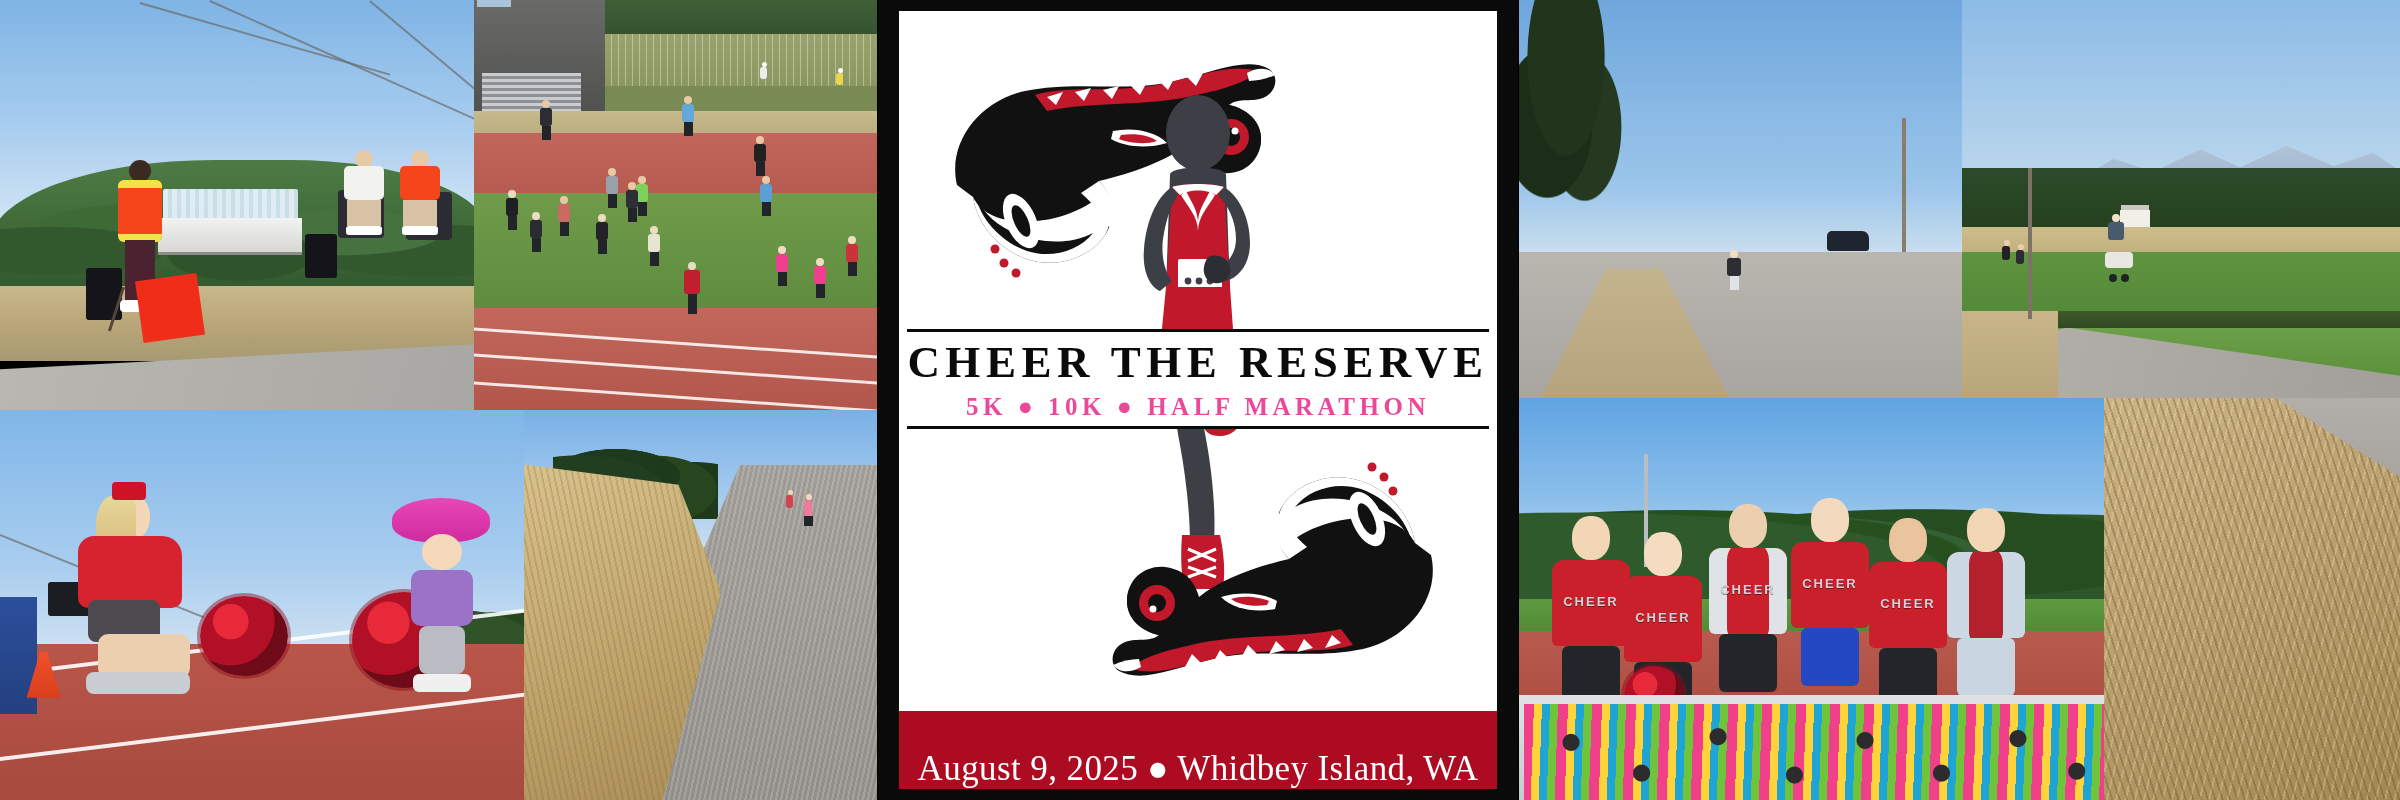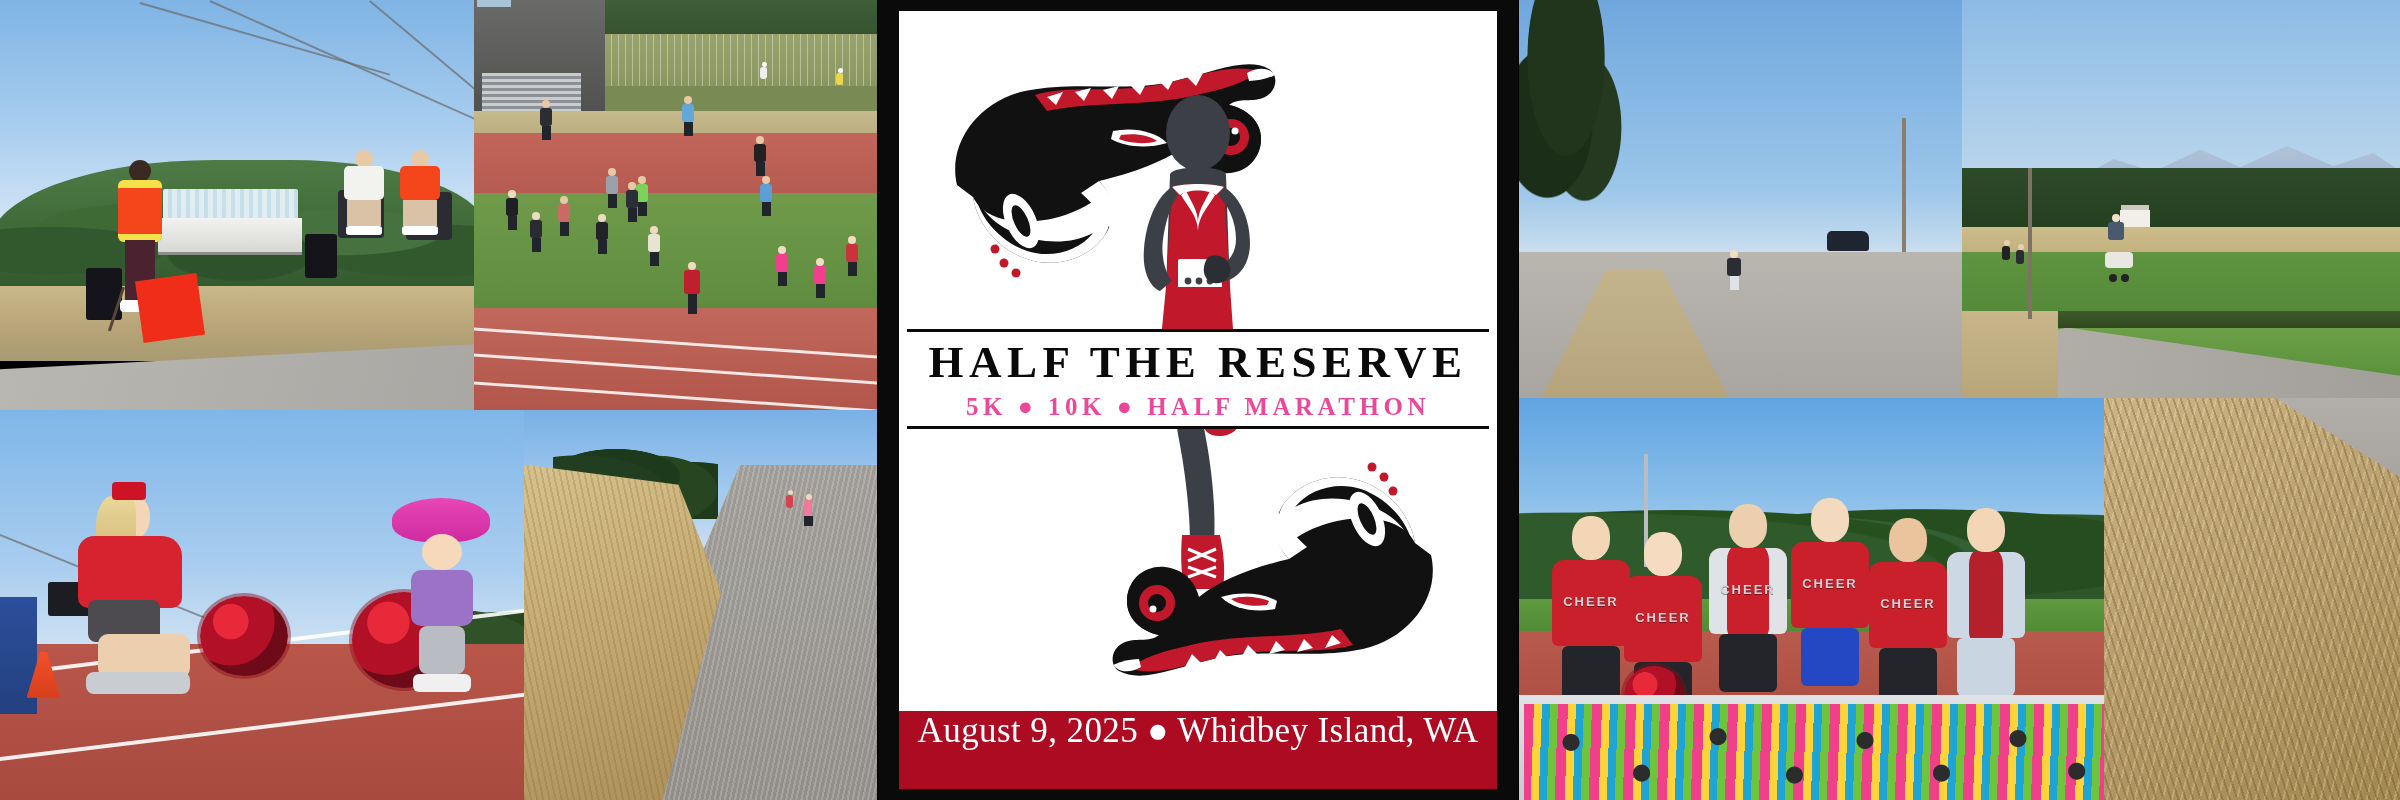--- a/index.html
+++ b/index.html
@@ -301,21 +301,21 @@
     line-height:1;white-space:nowrap;
   }
   .title-sub{
     font-family:"Liberation Serif",serif;
     font-size:25px;font-weight:bold;letter-spacing:4.5px;color:#ec4899;
     line-height:1;margin-top:9px;white-space:nowrap;
   }
   .date-band{
     position:relative;flex:0 0 78px;
     background:#ad0b22;
-    display:flex;align-items:flex-start;justify-content:center;
+    display:flex;align-items:flex-end;justify-content:center;
     z-index:7;
   }
   .date-text{
     font-family:"Liberation Serif",serif;
     font-size:35px;color:#ffffff;letter-spacing:.4px;white-space:nowrap;
   }
 </style>
 </head>
 <body>
 
@@ -714,21 +714,21 @@
               <path d="M90 458 L118 470"></path>
                 <path d="M118 458 L90 470"></path>
               <path d="M90 476 L118 486"></path>
                 <path d="M118 476 L90 486"></path>
             </g>
             <path d="M84 498 L126 498 L126 506 L84 506 Z" fill="#ffffff"></path>
           </svg>
         </div>
 
         <div class="title-band">
-          <div class="title-main">HALF THE RESERVE</div>
+          <div class="title-main">CHEER THE RESERVE</div>
           <div class="title-sub">5K ● 10K ● HALF MARATHON</div>
         </div>
 
         <div class="orca" style="left:176px;top:408px;width:396px;height:286px;transform:rotate(180deg);">
           <svg viewBox="0 0 380 290" width="380" height="290" aria-hidden="true">
             <g>
               <path d="M40 150 C30 108 62 66 108 56 C160 45 210 58 258 46 C300 36 330 22 352 34
                        C362 40 360 56 348 62 C336 68 322 62 312 70 C330 74 344 86 344 104
                        C344 126 326 140 306 138 C288 136 276 124 272 108
                        C250 126 216 138 182 146 C196 160 200 182 188 200

